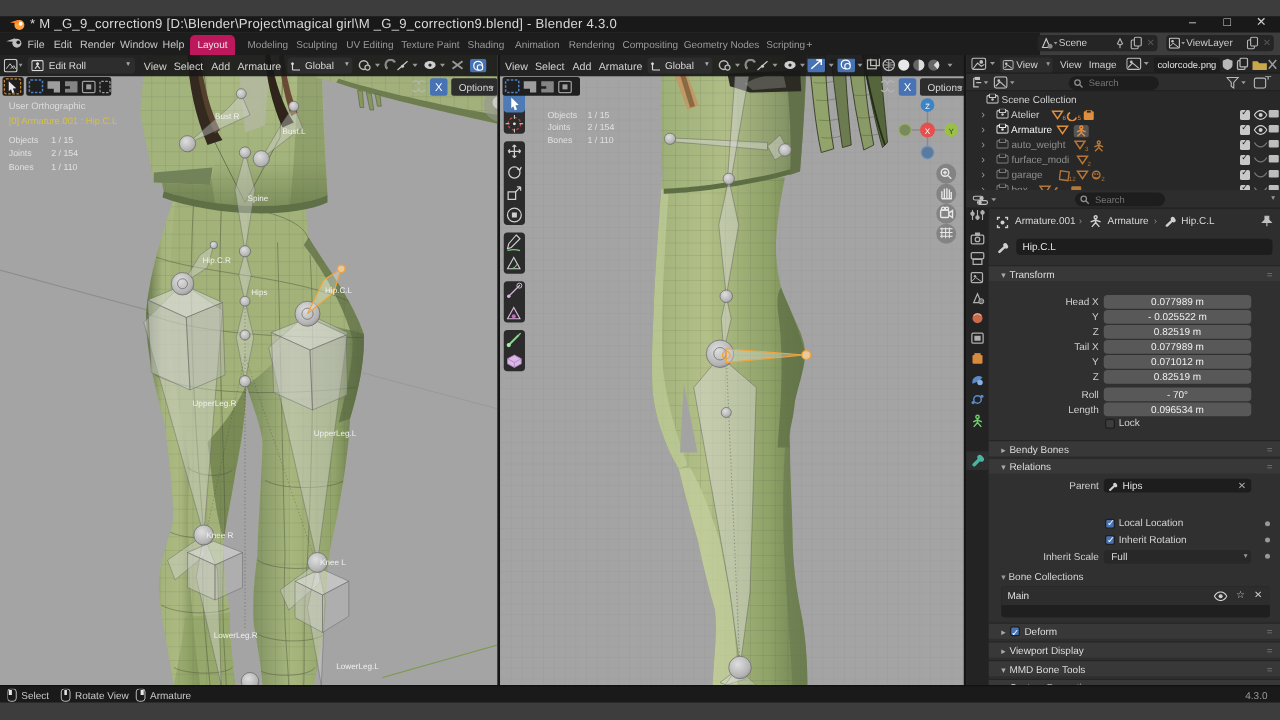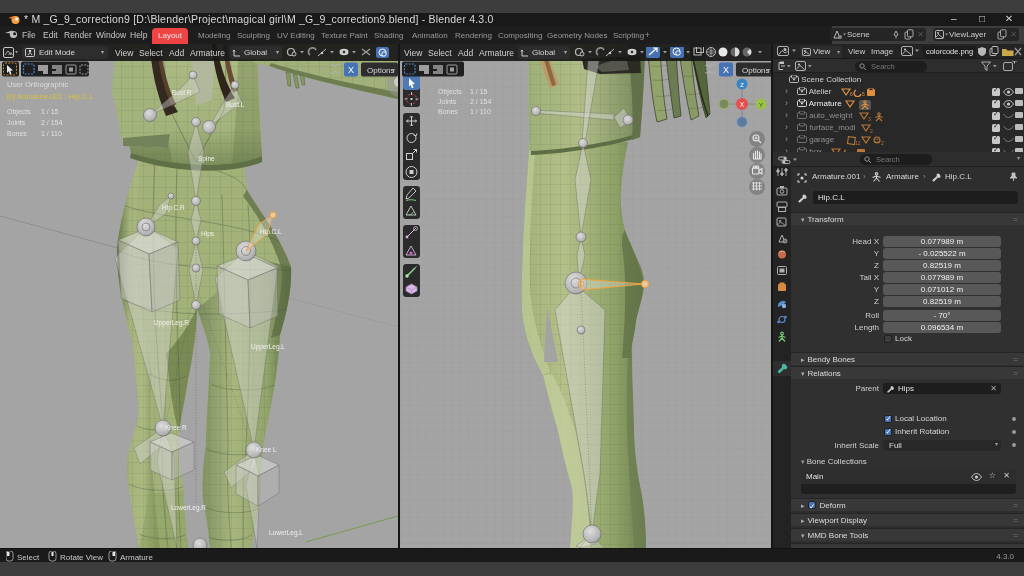--- a/index.html
+++ b/index.html
@@ -10,21 +10,21 @@
 
 #titlebar { left:0; top:13px; width:1024px; height:13px; background:#191919; color:#d8d8d8;
   font-size:10.5px; line-height:13px; letter-spacing:0.2px; }
 #titletext { position:absolute; left:24px; top:0; }
 .winbtn { position:absolute; top:0; width:28px; height:13px; color:#cfcfcf; text-align:center;
   font-size:10px; line-height:12px; }
 #menubar { left:0; top:26px; width:832px; height:18px; background:#1d1d1d; color:#c6c6c6; font-size:8.5px; }
 .mitem { position:absolute; top:4px; }
 .wtab { position:absolute; top:2px; height:16px; line-height:16px; padding:0 6px; color:#9a9a9a;
   font-size:8px; border-radius:4px 4px 0 0; }
-.wtab.active { background:#ef4444; color:#e8e8e8; }
+.wtab.active { background:#be185d; color:#e8e8e8; }
 .topwidget { position:absolute; top:2px; height:13px; background:#252525; border-radius:3px;
   color:#cccccc; font-size:8px; line-height:13px; }
 
 .vphdr { position:absolute; height:17px; background:rgba(24,24,24,0.92); color:#d2d2d2; font-size:8.5px; }
 .hitem { position:absolute; top:4px; }
 .hwidget { position:absolute; height:13px; top:2px; background:#2d2d2d; border-radius:3px;
   color:#d8d8d8; font-size:8px; line-height:13px; }
 
 #statusbar { left:0; top:548px; width:1024px; height:14px; background:#1a1a1a; border-top:1px solid #111; color:#b5b5b5; font-size:7.5px; }
 
@@ -540,21 +540,21 @@
       <rect x="0.5" y="0.5" width="10" height="10" rx="1.5" fill="none" stroke="#c8c8c8"></rect>
       <path d="M2,8 L5,4 L8,8 M5.5,8 L8,5.5 L9.5,8" stroke="#c8c8c8" stroke-width="0.8" fill="none"></path>
       <path d="M12,4 l3,0 l-1.5,2.5 Z" fill="#999"></path>
     </svg>
     <div class="hwidget" style="left:22px;width:86px;">
       <svg class="abs" style="left:3px;top:2px" width="10" height="9" viewBox="0 0 10 9">
         <rect x="0.5" y="0.5" width="9" height="8" rx="1" fill="none" stroke="#ddd" stroke-width="0.9"></rect>
         <circle cx="5" cy="3" r="1.2" fill="#ddd"></circle>
           <path d="M3,7 L5,4.5 L7,7" stroke="#ddd" stroke-width="0.9" fill="none"></path>
       </svg>
-      <span style="margin-left:17px">Edit Mode</span>
+      <span style="margin-left:17px">Edit Roll</span>
       <span style="position:absolute;right:4px;color:#aaa;font-size:6px;top:0">▾</span>
     </div>
     <span class="hitem" style="left:115px">View</span>
     <span class="hitem" style="left:139px">Select</span>
     <span class="hitem" style="left:169px">Add</span>
     <span class="hitem" style="left:190px">Armature</span>
     <div class="hwidget" style="left:230px;width:52px;">
       <span style="margin-left:14px">Global</span>
       <span style="position:absolute;right:3px;color:#aaa;font-size:6px;top:0">▾</span>
       <svg class="abs" style="left:2px;top:2px" width="10" height="9" viewBox="0 0 10 9">

